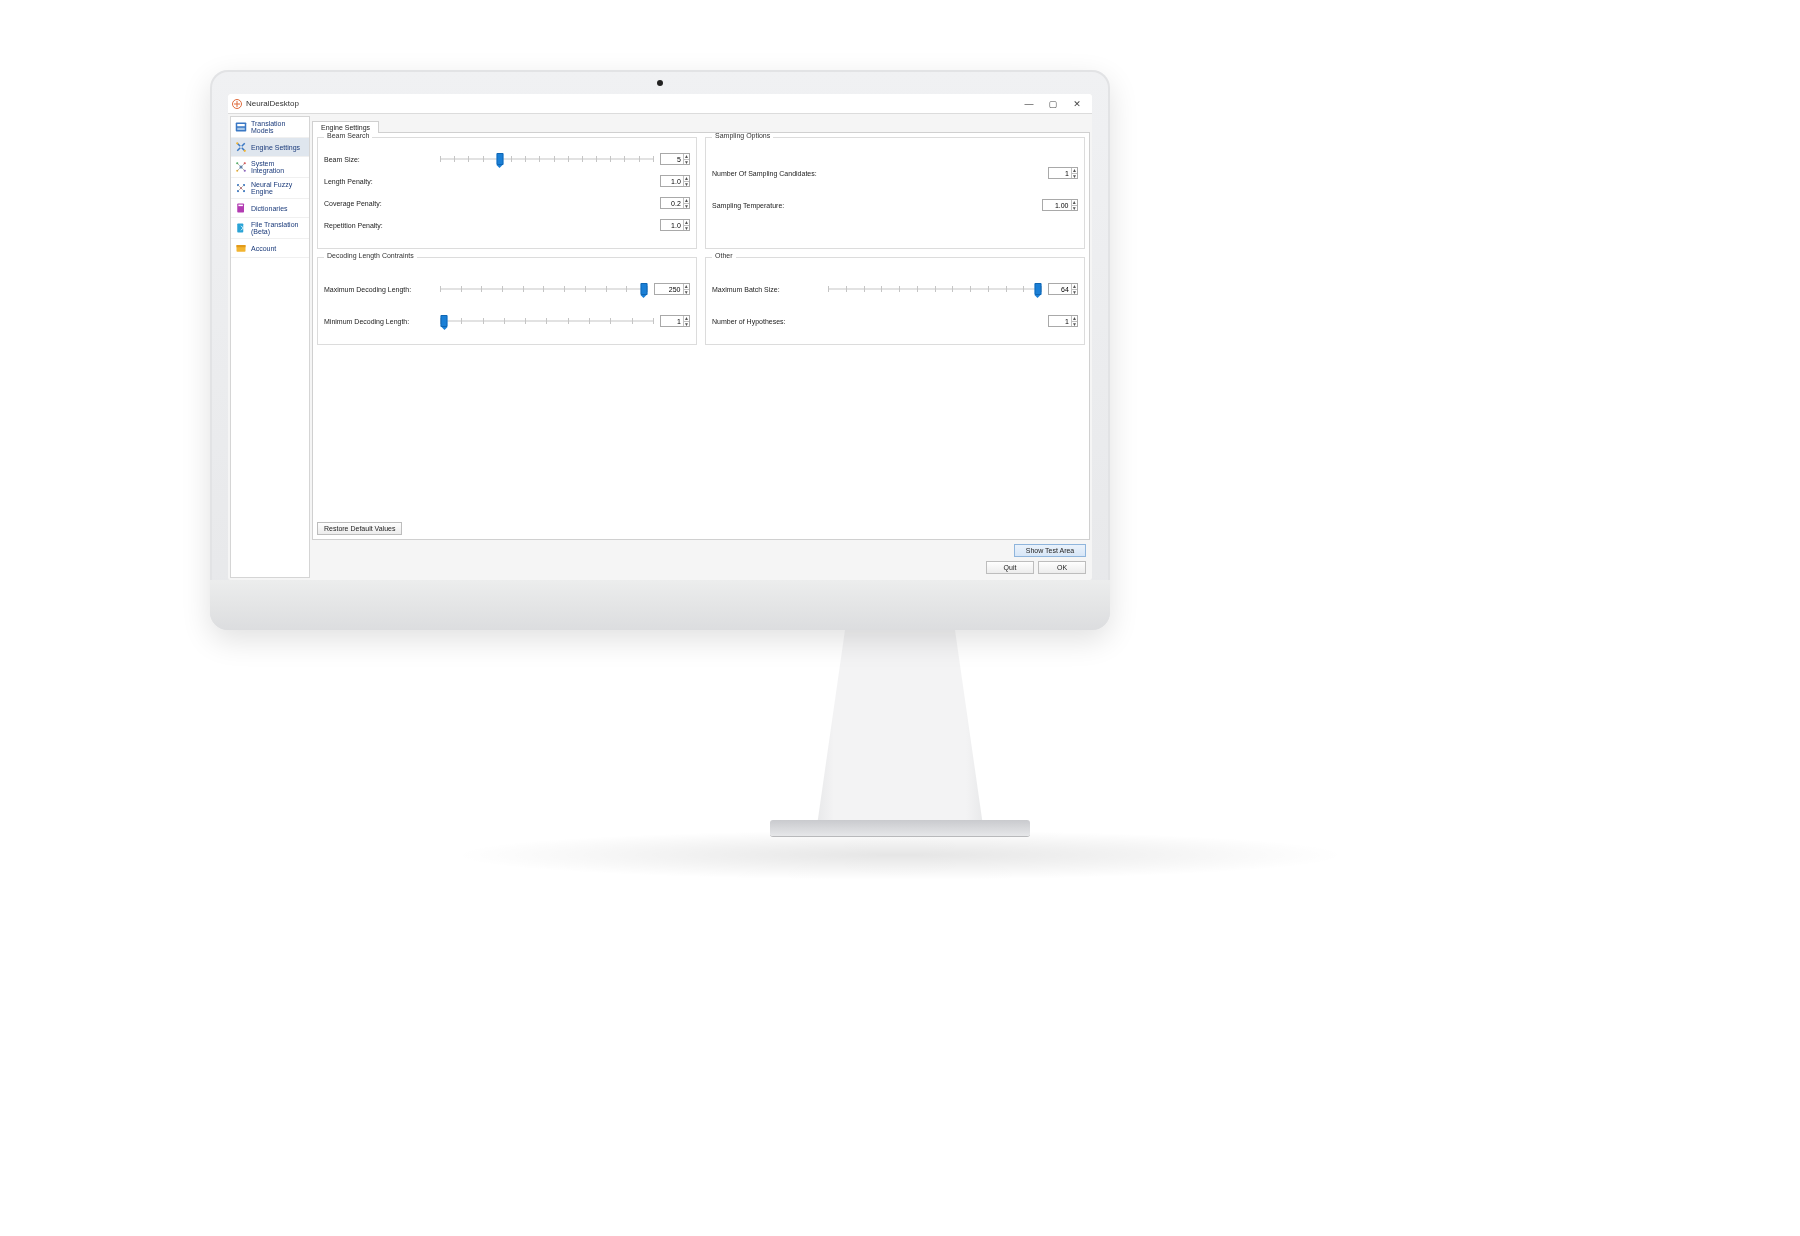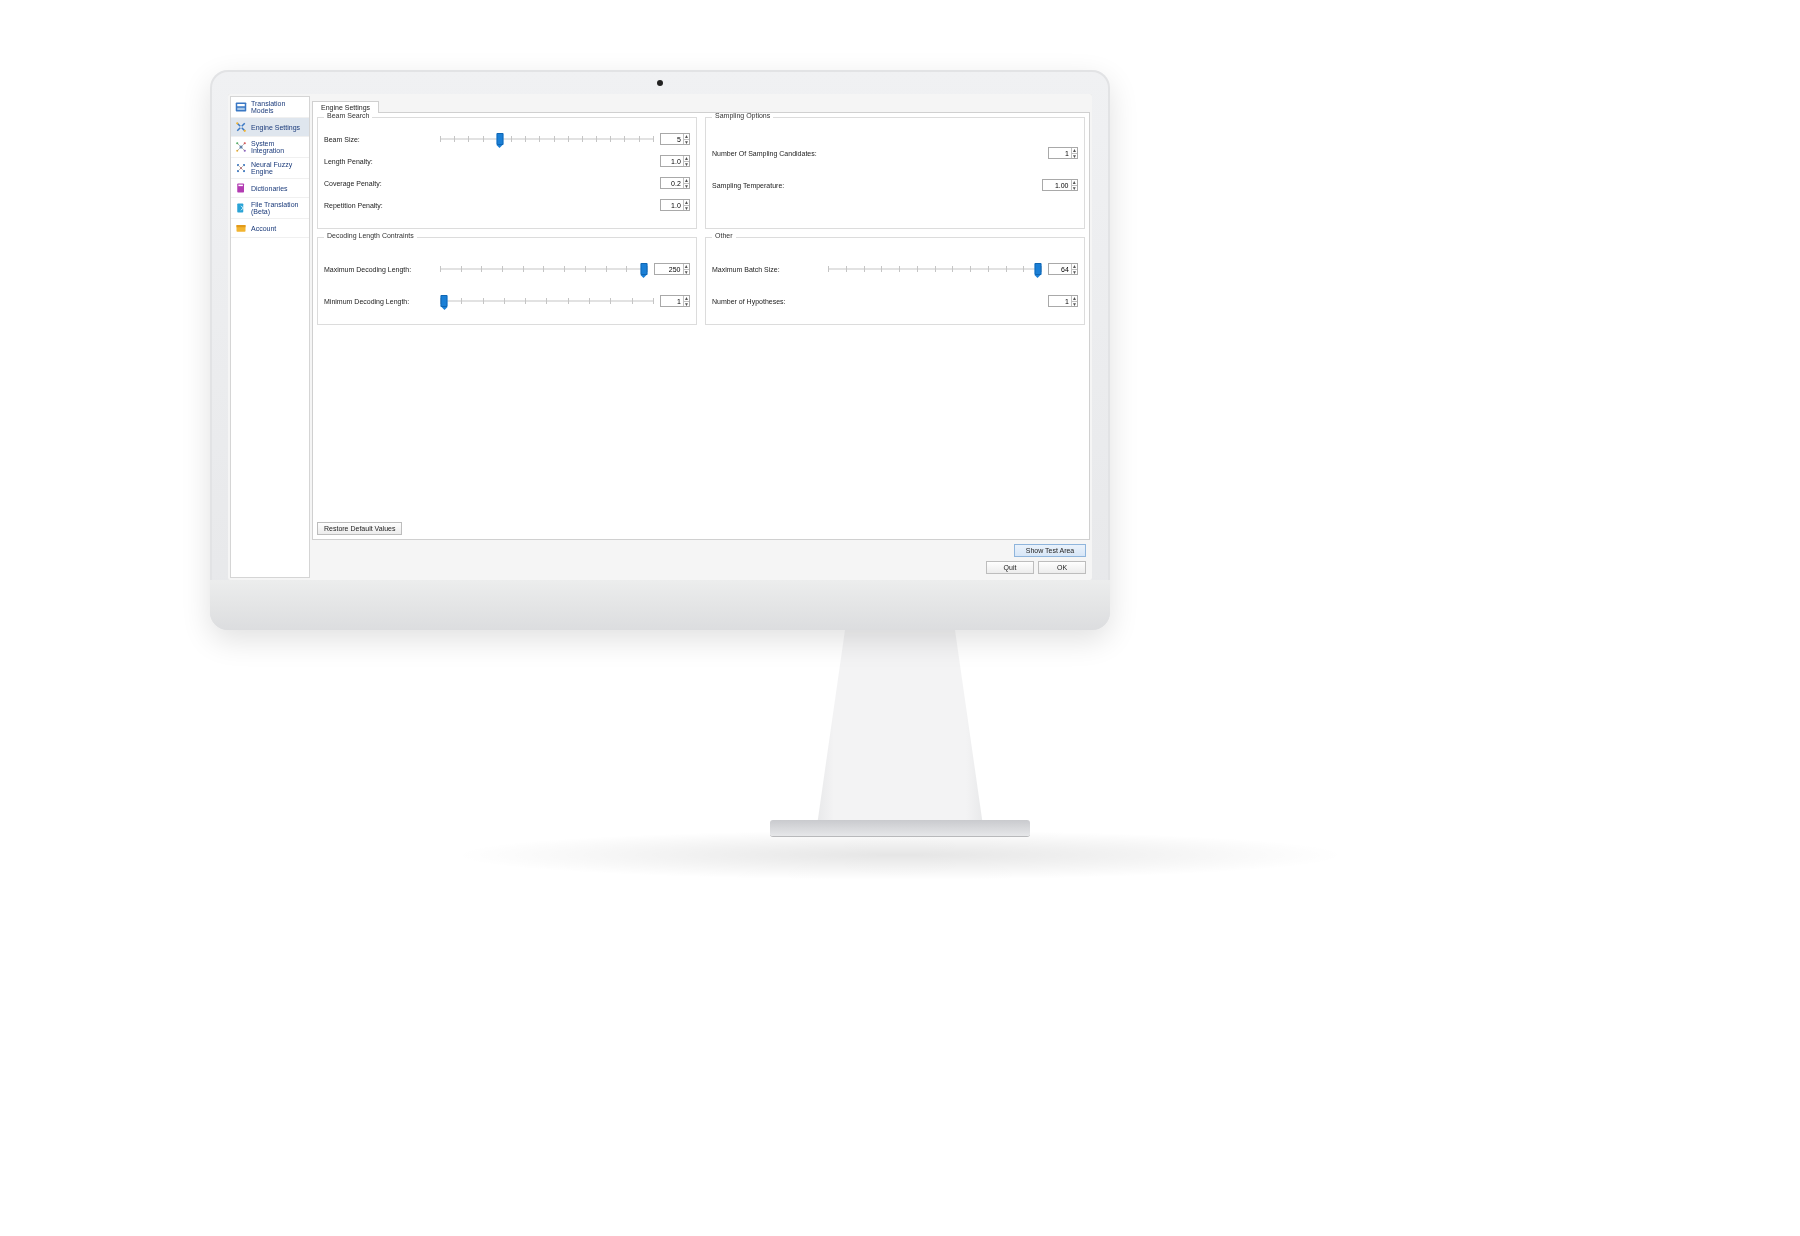--- a/index.html
+++ b/index.html
@@ -302,20 +302,29 @@
 <body>
 
 <div class="floor-shadow"></div>
 <div class="stand-neck"></div>
 <div class="stand-base"></div>
 
 <div class="monitor">
   <div class="chin"></div>
   <div class="screen">
 
+    <div class="titlebar">
+      <span class="app-icon"></span>
+      <span class="title-text">NeuralDesktop</span>
+      <div class="win-controls">
+        <div class="win-btn">—</div>
+        <div class="win-btn">▢</div>
+        <div class="win-btn">✕</div>
+      </div>
+    </div>
 
     <div class="app-body">
 
       <div class="sidebar">
         <div class="side-item">
           <span class="side-icon">
             <svg viewBox="0 0 16 16">
                 <rect x="1" y="2" width="14" height="12" rx="1" fill="#3a78c4"></rect>
                 <rect x="3" y="4" width="10" height="3" fill="#fff"></rect>
                 <rect x="3" y="9" width="10" height="3" fill="#a8c8ea"></rect>

